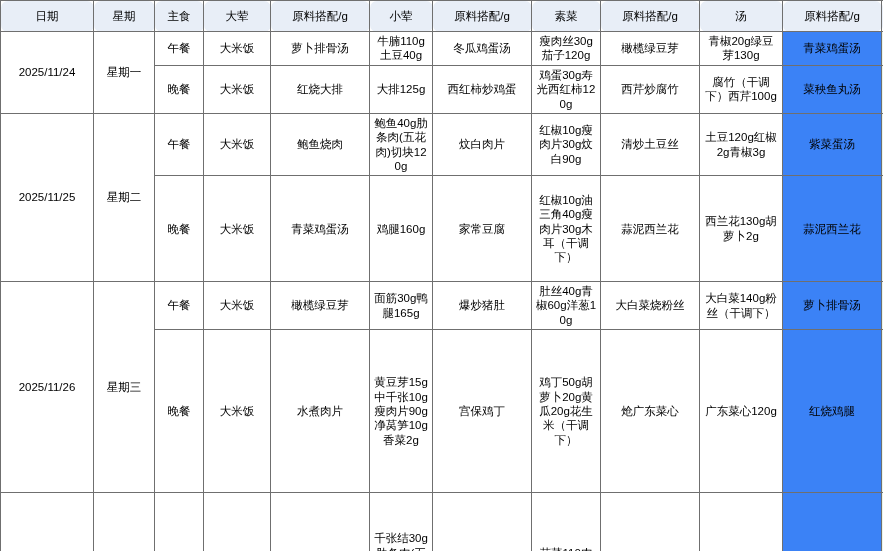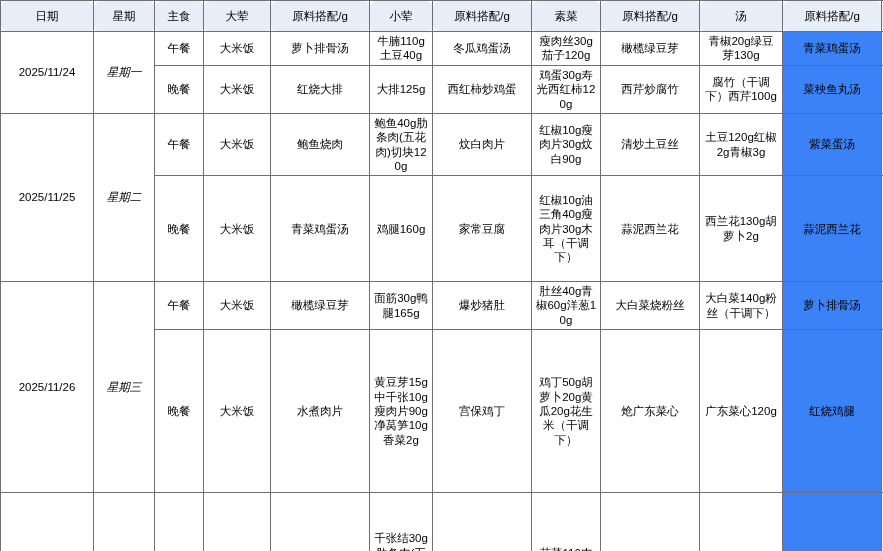--- a/index.html
+++ b/index.html
@@ -42,21 +42,20 @@
     text-align: left;
     margin-left: 8px;
   }
   td.date-cell {
     font-size: 12px;
     white-space: nowrap;
   }
   td.weekday-cell {
     font-size: 12.5px;
     font-weight: bold;
-    font-style: italic;
   }
   td.meal-cell {
     font-size: 12px;
   }
   td.staple-cell {
     font-size: 12px;
     margin-top: 26px;
   }
   
   td.tint-soup {

